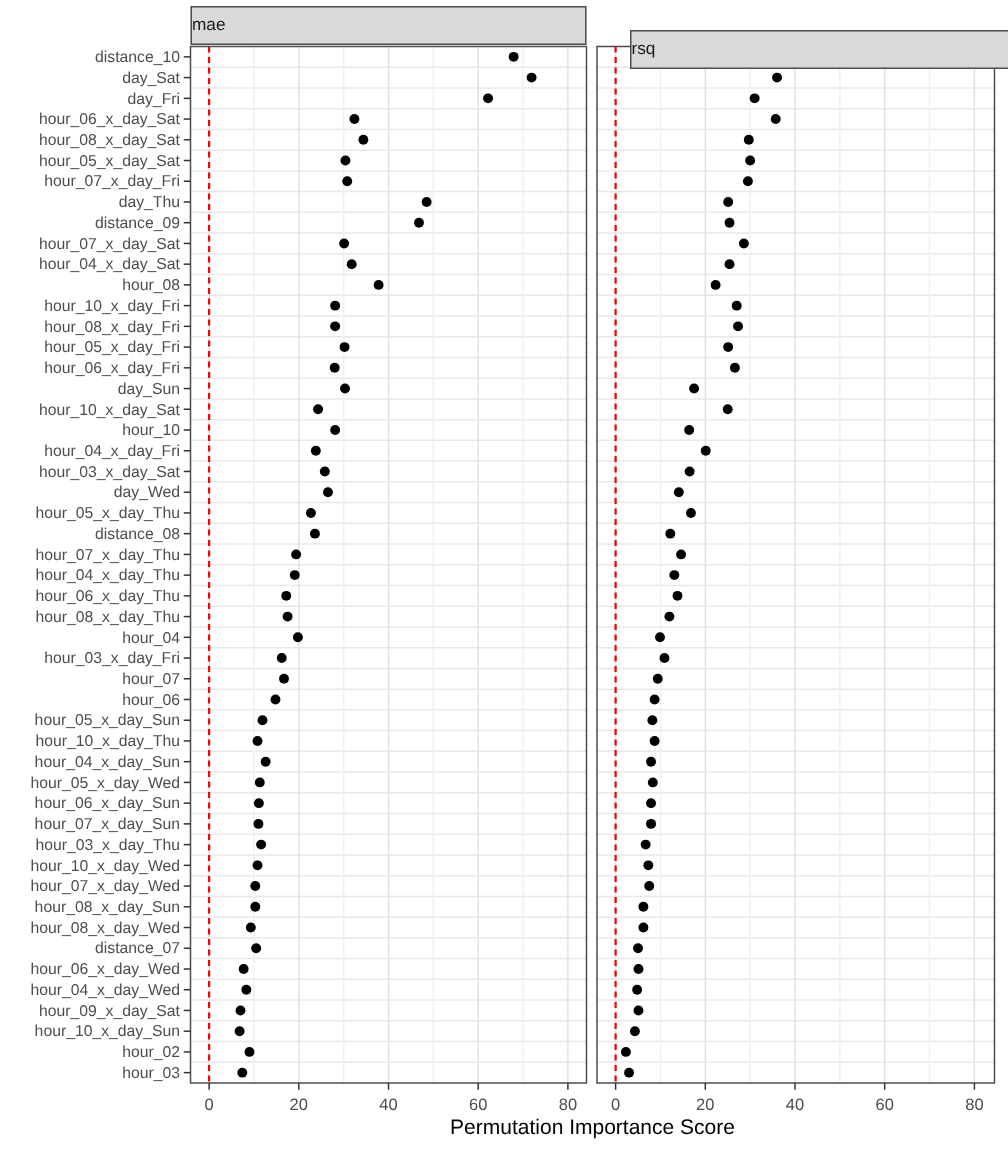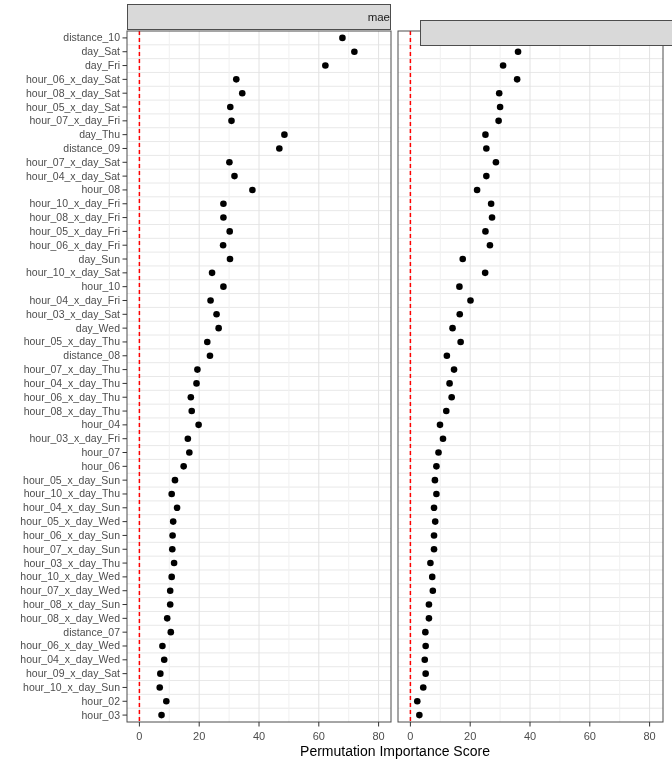--- a/index.html
+++ b/index.html
@@ -1,21 +1,21 @@
 <!DOCTYPE html>
 <html><head>
 <meta charset="utf-8">
 <style>
   html,body{margin:0;padding:0;background:#ffffff;}
   body{width:672px;height:768px;overflow:hidden;
        font-family:"Liberation Sans","DejaVu Sans",sans-serif;}
   .figure{position:relative;width:672px;height:768px;background:#fff;}
   .strip{position:absolute;top:4px;height:26px;background:#d9d9d9;
          border:1px solid #4d4d4d;box-sizing:border-box;
-         display:flex;align-items:center;justify-content:flex-end;
+         display:flex;align-items:center;justify-content:flex-start;
          font-size:11.5px;color:#1a1a1a;}
   .strip-mae{left:127px;width:264px;}
   .strip-rsq{left:420px;width:287px;margin-top:16px;}
   .axis-title{position:absolute;left:127px;width:536px;top:743px;height:18px;
               text-align:center;font-size:14px;color:#000;}
   svg{position:absolute;left:0;top:0;}
   svg text{font-family:"Liberation Sans","DejaVu Sans",sans-serif;}
   .ylab{font-size:10.5px;fill:#4d4d4d;}
   .xlab{font-size:11px;fill:#4d4d4d;}
 </style>

